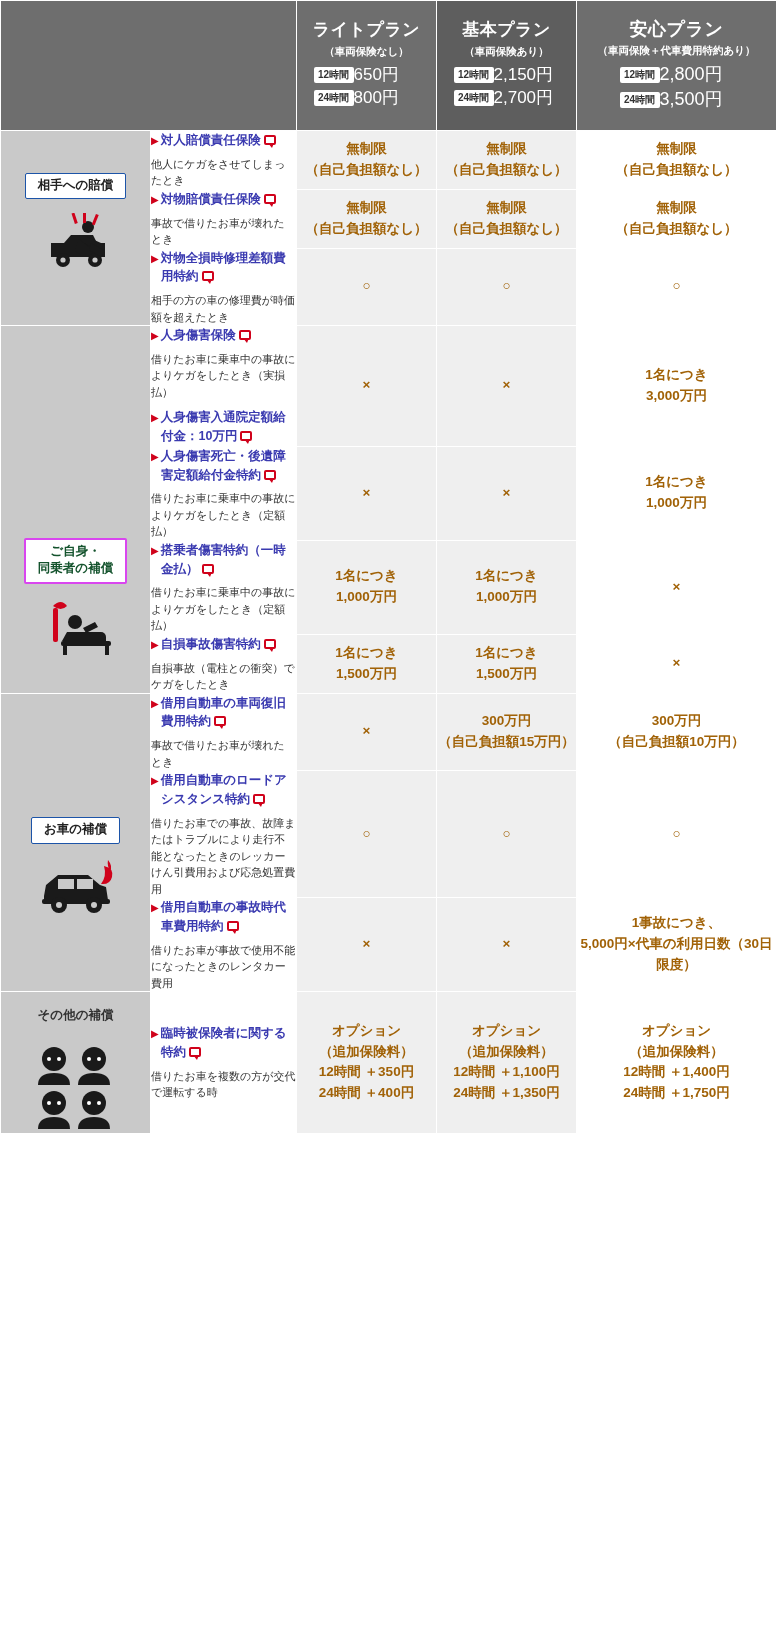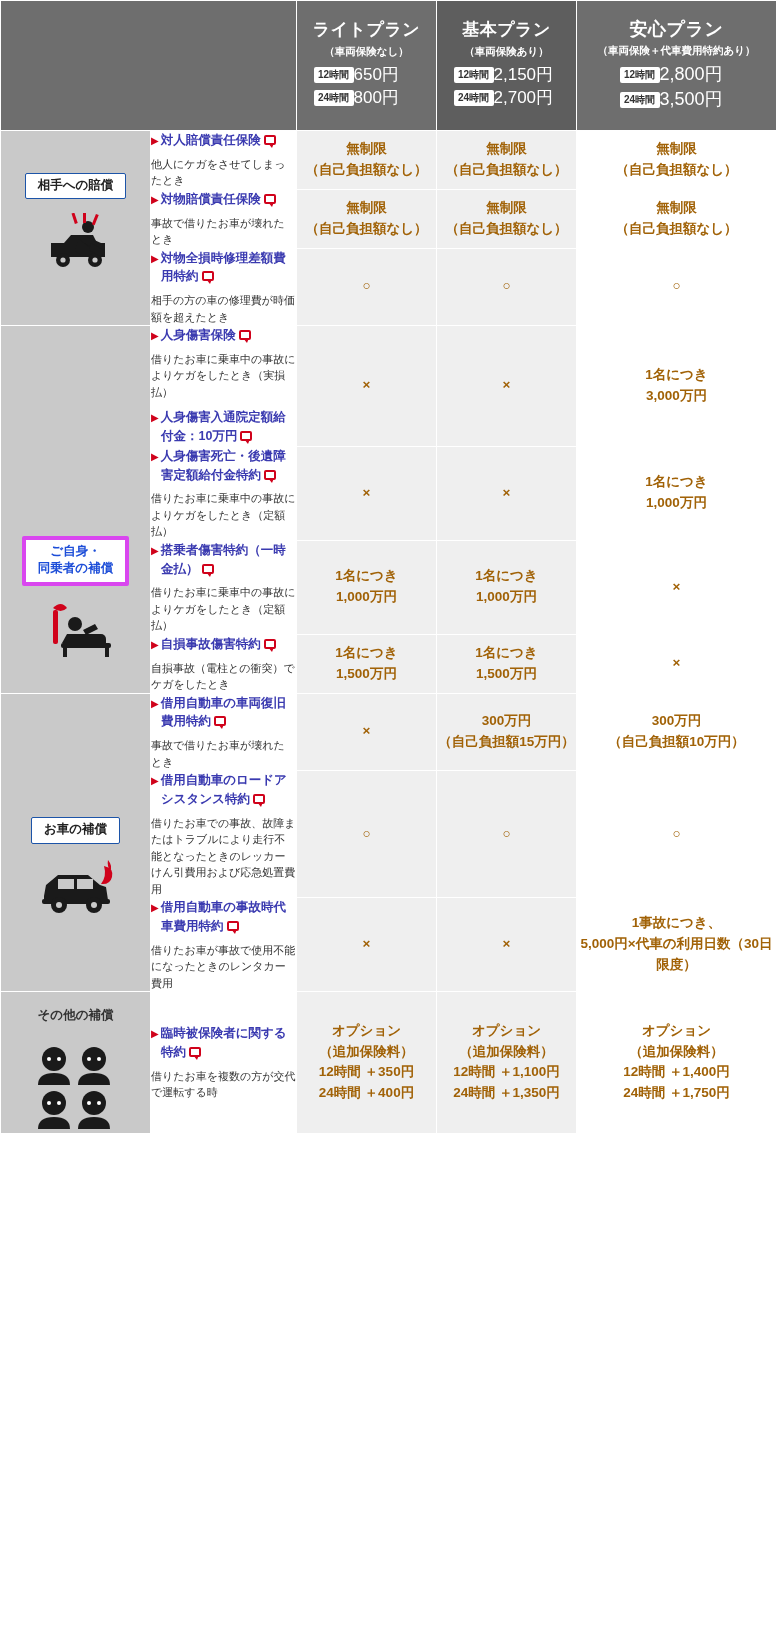--- a/index.html
+++ b/index.html
@@ -102,21 +102,21 @@
     background: #ffffff;
     font-size: 12.5px;
     font-weight: bold;
     color: #333333;
     padding: 4px 12px;
     border-radius: 2px;
     line-height: 1.35;
     font-family: Liberation Mono, monospace;
   }
   .cat-label.blue { border: 1px solid #1c54a8; color: #222; }
-  .cat-label.orange { border: 4px solid #d946ef; color: #1d4ed8; }
+  .cat-label.orange { border: 2px solid #d946ef; color: #14532d; }
   .cat-label.plain { background: transparent; border: 0; color: #333; }
   .cat-art { margin-top: 14px; }
 
   
   .item {
     background: #ffffff;
     padding: 10px 9px 12px 9px;
     vertical-align: top;
   }
   .item-title {

